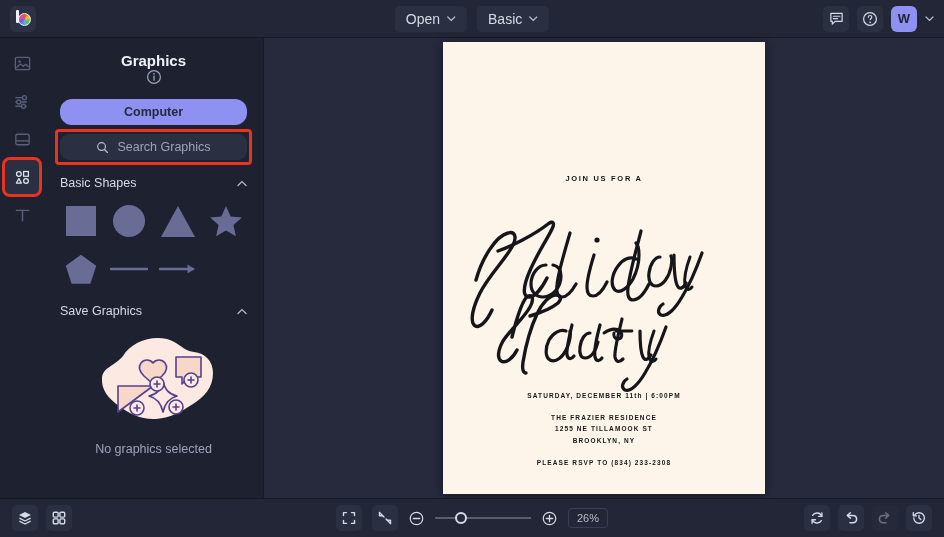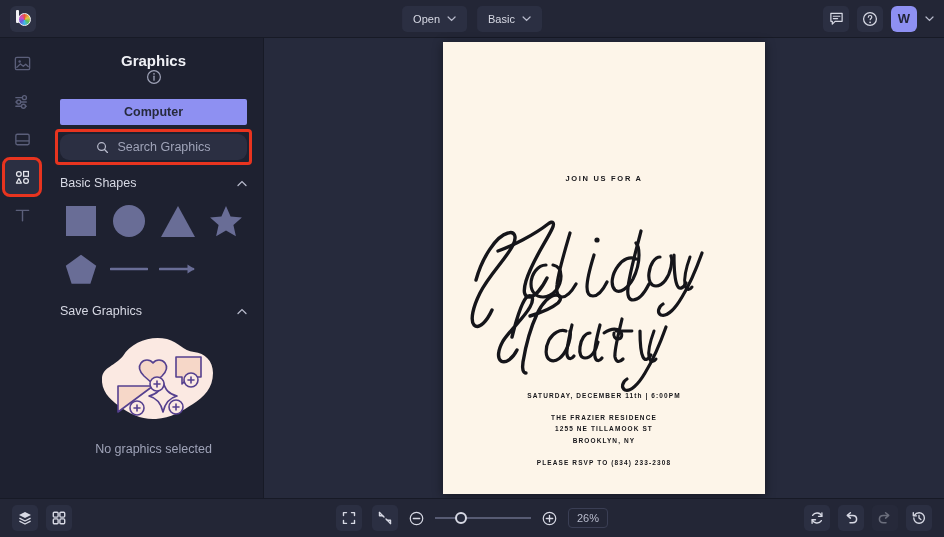--- a/index.html
+++ b/index.html
@@ -47,21 +47,21 @@
     color: #d7d9e4; font-size: 12.5px;
     cursor: pointer;
   }
   .menu-center {
     position: absolute; left: 50%; transform: translateX(-50%);
     display: flex; gap: 10px;
   }
   .menu-btn {
     height: 26px; background: #2b2f42; border-radius: 5px;
     display: flex; align-items: center; gap: 7px;
-    padding: 0 11px; color: #d7d9e4; font-size: 11px; cursor: pointer;
+    padding: 0 11px; color: #d7d9e4; font-size: 14px; cursor: pointer;
   }
   .top-right {
     margin-left: auto; display: flex; align-items: center; gap: 8px;
   }
   .icon-btn {
     width: 26px; height: 26px; border-radius: 5px;
     background: #2b2f42;
     display: flex; align-items: center; justify-content: center;
     cursor: pointer;
   }
@@ -103,21 +103,21 @@
   }
   .panel-head {
     display: flex; align-items: center; justify-content: space-between;
     margin-bottom: 14px;
     flex-direction: column;
   }
   .panel-title { color: #f0f1f6; font-size: 15px; font-weight: bold; }
   .btn-primary {
     width: 100%; height: 26px;
     background: #8e90f2; color: #262a3d;
-    border-radius: 2px; font-size: 12.5px; font-weight: bold;
+    border-radius: 12px; font-size: 12.5px; font-weight: bold;
     display: flex; align-items: center; justify-content: center;
     cursor: pointer; margin-bottom: 9px;
   }
   .search-wrap { position: relative; margin-bottom: 16px; }
   .search-box {
     height: 26px; background: #2b2f42; border-radius: 9px;
     display: flex; align-items: center; justify-content: center; gap: 8px;
     color: #9fa3b8; font-size: 12.5px; cursor: pointer;
   }
   .hl-red {

